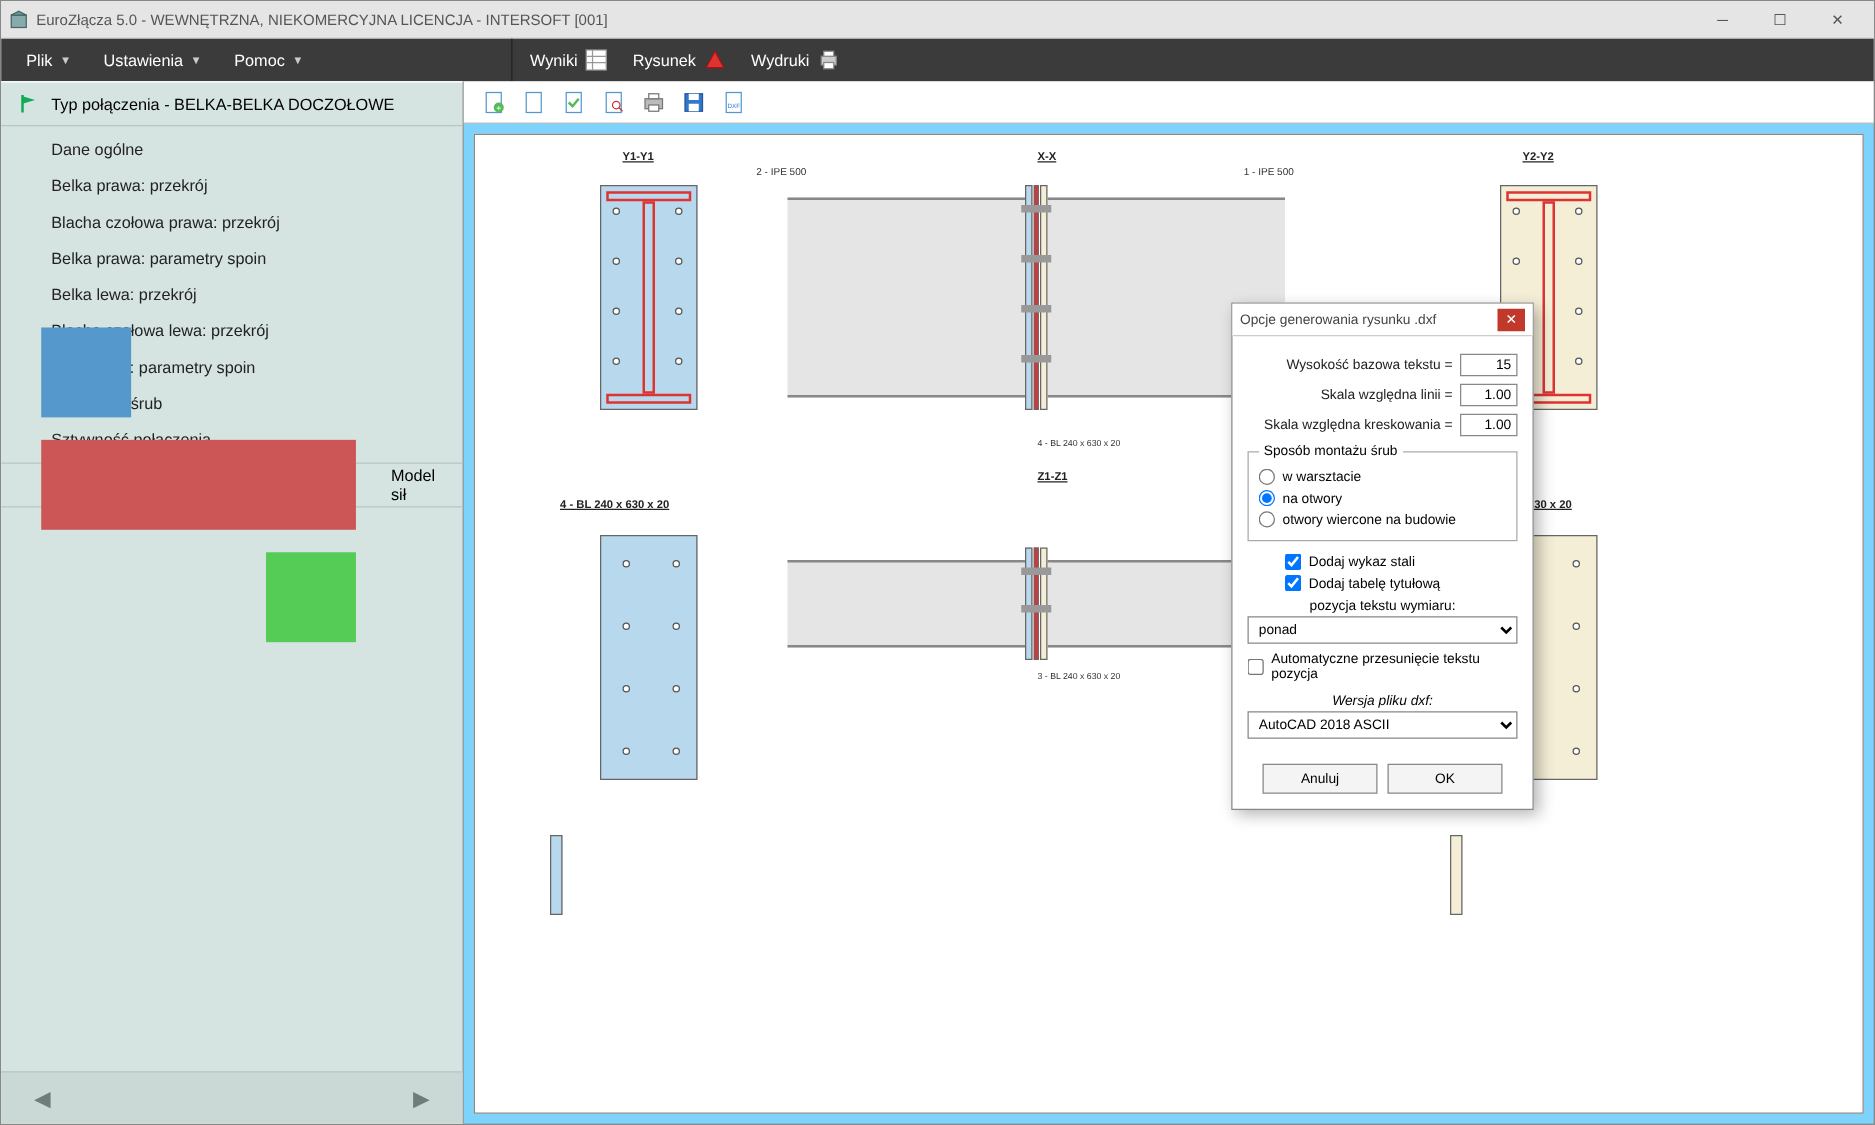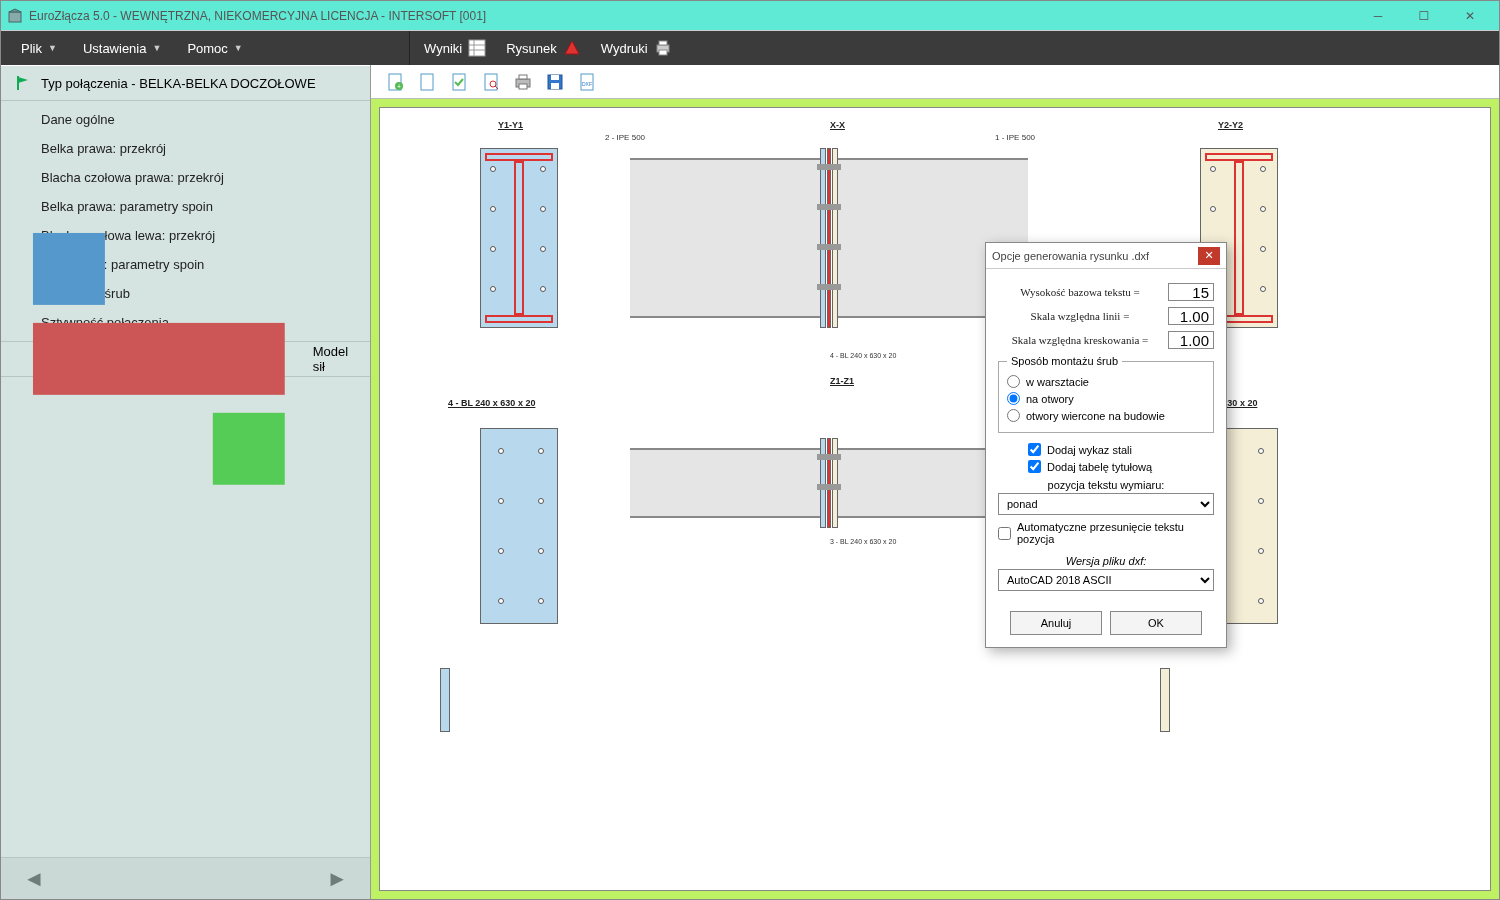--- a/index.html
+++ b/index.html
@@ -1,19 +1,19 @@
 <!DOCTYPE html>
 <html><head>
 <meta charset="utf-8">
 <style>
   * { box-sizing: border-box; margin: 0; padding: 0; }
   html, body { width: 1500px; height: 900px; font-family: "Segoe UI", Tahoma, sans-serif; font-size: 12px; background: #f0f0f0; overflow: hidden; }
   .window { width: 1500px; height: 900px; display: flex; flex-direction: column; border: 1px solid #888; background: #fff; }
   
-  .titlebar { height: 30px; background: #5eead4; display: flex; align-items: center; padding: 0 6px; border-bottom: 1px solid #ccc; }
+  .titlebar { height: 30px; background: #e5e5e5; display: flex; align-items: center; padding: 0 6px; border-bottom: 1px solid #ccc; }
   .titlebar .app-icon { width: 16px; height: 16px; margin-right: 6px; }
   .titlebar .title { flex: 1; color: #555; font-size: 12px; }
   .titlebar .win-btns { display: flex; }
   .titlebar .win-btn { width: 46px; height: 30px; display: flex; align-items: center; justify-content: center; color: #555; }
   
   .menubar { height: 34px; background: #3b3b3b; display: flex; }
   .menubar-left { width: 408px; display: flex; align-items: center; padding-left: 10px; gap: 6px; }
   .menubar-left .mitem { color: #fff; padding: 6px 10px; display: flex; align-items: center; gap: 6px; font-size: 13px; }
   .menubar-left .caret { font-size: 9px; color: #ccc; }
   .menubar-right { flex: 1; display: flex; align-items: center; padding-left: 8px; gap: 8px; border-left: 1px solid #222; }
@@ -27,43 +27,43 @@
   .side-list { padding: 4px 0; }
   .side-item { padding: 7px 14px 7px 40px; font-size: 13px; color: #222; cursor: pointer; }
   .side-section { height: 36px; display: flex; align-items: center; gap: 10px; padding: 0 14px; border-top: 1px solid #b7c6c4; border-bottom: 1px solid #b7c6c4; font-size: 13px; }
   .side-spacer { flex: 1; }
   .side-nav { height: 42px; border-top: 1px solid #b7c6c4; background: #cad9d6; display: flex; align-items: center; justify-content: space-between; padding: 0 22px; }
   .side-nav .arrow { font-size: 22px; color: #6d7d7b; }
   
   .main { flex: 1; display: flex; flex-direction: column; background: #4a4a4a; }
   .toolbar { height: 34px; background: #fff; display: flex; align-items: center; gap: 12px; padding: 0 14px; border-bottom: 1px solid #bbb; }
   .toolbar .ticon { width: 20px; height: 20px; display: flex; align-items: center; justify-content: center; }
-  .canvas-wrap { flex: 1; padding: 8px; background: #bef264; min-height: 0; }
+  .canvas-wrap { flex: 1; padding: 8px; background: #7dd3fc; min-height: 0; }
   .canvas { width: 100%; height: 100%; background: #fff; border: 1px solid #888; position: relative; overflow: hidden; }
   
   .view-lbl { position:absolute; font-size:9px; font-weight:bold; color:#222; text-decoration:underline; }
   .note-lbl { position:absolute; font-size:8px; color:#333; }
   .plate { position:absolute; border:1px solid #666; }
   .blue { background:#b8d8ed; }
   .cream { background:#f5eed7; }
   .red-outline { border:2px solid #d33; }
   .beam { position:absolute; background:#e5e5e5; border-top:2px solid #888; border-bottom:2px solid #888; }
   .col { position:absolute; width:6px; background:#b8d8ed; border:1px solid #666; }
   .col.cream { background:#f5eed7; }
   .col.red { background:#d33; }
   .bolt { position:absolute; width:6px; height:6px; border:1px solid #555; border-radius:50%; background:#fff; }
   
   .dialog { position: absolute; left: 605px; top: 134px; width: 242px; background: #fff; border: 1px solid #888; box-shadow: 4px 4px 12px rgba(0,0,0,0.3); font-size: 11px; }
   .dlg-title { height: 26px; background: #fff; border-bottom: 1px solid #ccc; display: flex; align-items: center; padding: 0 6px; }
   .dlg-title span { flex: 1; color: #444; }
   .dlg-close { width: 22px; height: 18px; background: #c0392b; color: #fff; display: flex; align-items: center; justify-content: center; font-size: 11px; }
   .dlg-body { padding: 14px 12px 10px 12px; }
   .dlg-row { display: flex; align-items: center; justify-content: flex-end; gap: 6px; margin-bottom: 6px; }
-  .dlg-row label { flex: 1; text-align: center; color: #222; font-family: Liberation Serif, serif; }
-  .dlg-row input[type=text] { width: 46px; height: 18px; border: 1px solid #888; text-align: right; padding: 0 4px; font-size: 15px; }
+  .dlg-row label { flex: 1; text-align: right; color: #222; }
+  .dlg-row input[type=text] { width: 46px; height: 18px; border: 1px solid #888; text-align: right; padding: 0 4px; font-size: 11px; }
   fieldset { border: 1px solid #aaa; padding: 6px 8px 8px 8px; margin: 4px 0 8px 0; }
   fieldset legend { font-size: 11px; padding: 0 4px; }
   .opt { display: flex; align-items: center; gap: 6px; padding: 2px 0; }
   .chk { display: flex; align-items: center; gap: 6px; padding: 2px 0 2px 30px; }
   .lbl-left { text-align: center; padding: 4px 0 2px 0; }
   select { width: 100%; height: 22px; border: 1px solid #888; background: #fff; font-size: 11px; padding: 0 4px; }
   .dlg-buttons { display: flex; gap: 8px; justify-content: center; padding: 10px 12px 12px 12px; border-top: 0; }
   .dlg-buttons button { width: 92px; height: 24px; border: 1px solid #888; background: #f4f4f4; font-size: 11px; }
   input[type=radio], input[type=checkbox] { width:13px; height:13px; }
 </style>
@@ -135,20 +135,21 @@
             <line x1="3" y1="1" x2="3" y2="15" stroke="#1a5" stroke-width="2"></line>
             <polygon points="3,2 13,5 3,8" fill="#1a5"></polygon>
           </svg>
         <span>Typ połączenia - BELKA-BELKA DOCZOŁOWE</span>
       </div>
       <div class="side-list">
         <div class="side-item"><span>Dane ogólne</span></div>
         <div class="side-item"><span>Belka prawa: przekrój</span></div>
         <div class="side-item"><span>Blacha czołowa prawa: przekrój</span></div>
         <div class="side-item"><span>Belka prawa: parametry spoin</span></div>
+        <div class="side-item"><span>Belka lewa: przekrój</span></div>
         <div class="side-item"><span>Blacha czołowa lewa: przekrój</span></div>
         <div class="side-item"><span>Belka lewa: parametry spoin</span></div>
         <div class="side-item"><span>Parametry śrub</span></div>
         <div class="side-item"><span>Sztywność połączenia</span></div>
       </div>
       <div class="side-section">
         <svg class="flag" viewBox="0 0 16 16">
             <rect x="1" y="6" width="14" height="4" fill="#c55"></rect>
             <rect x="1" y="1" width="4" height="4" fill="#59c"></rect>
             <rect x="11" y="11" width="4" height="4" fill="#5c5"></rect>

